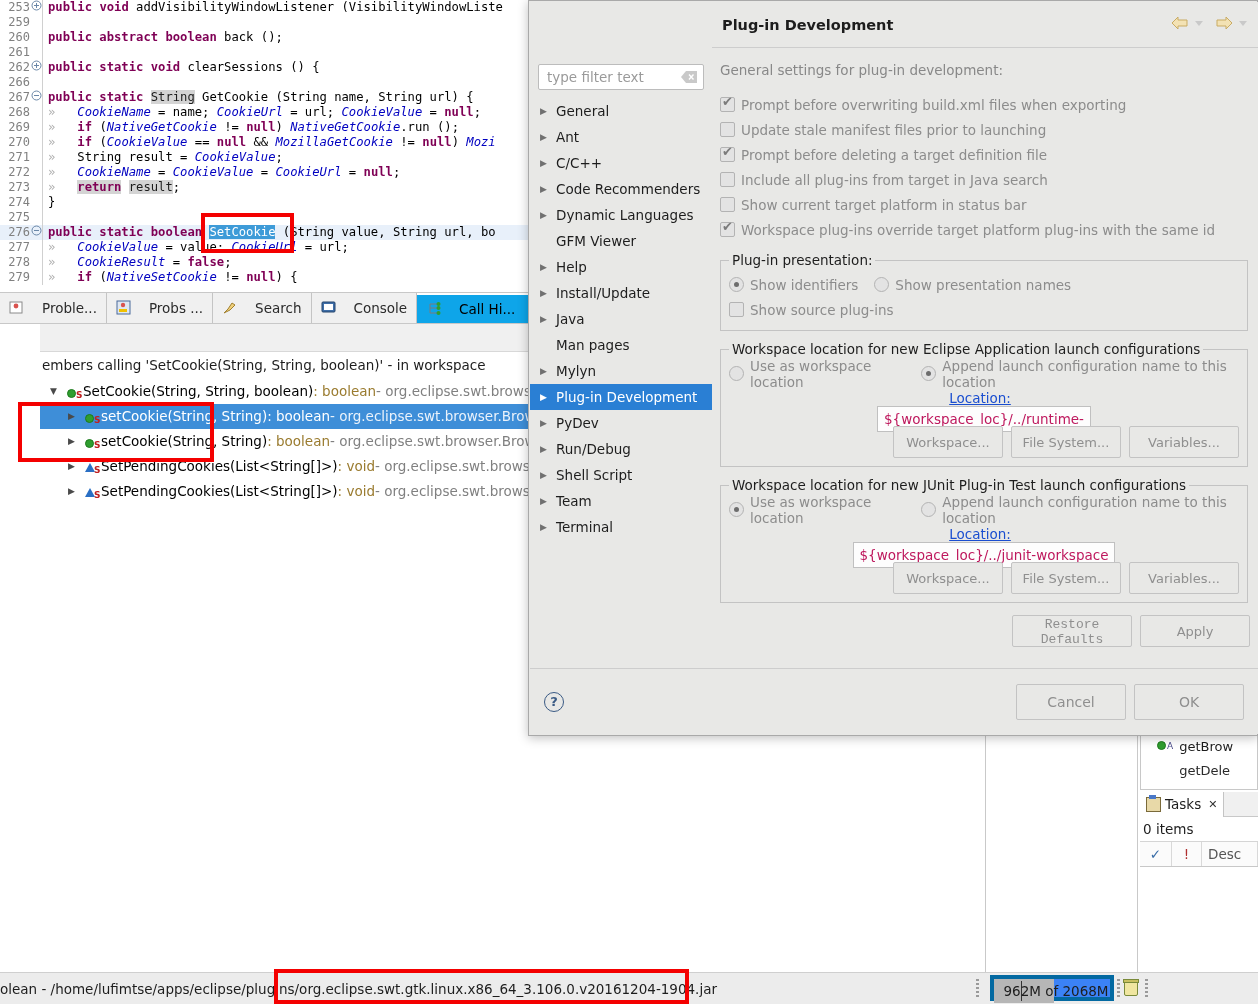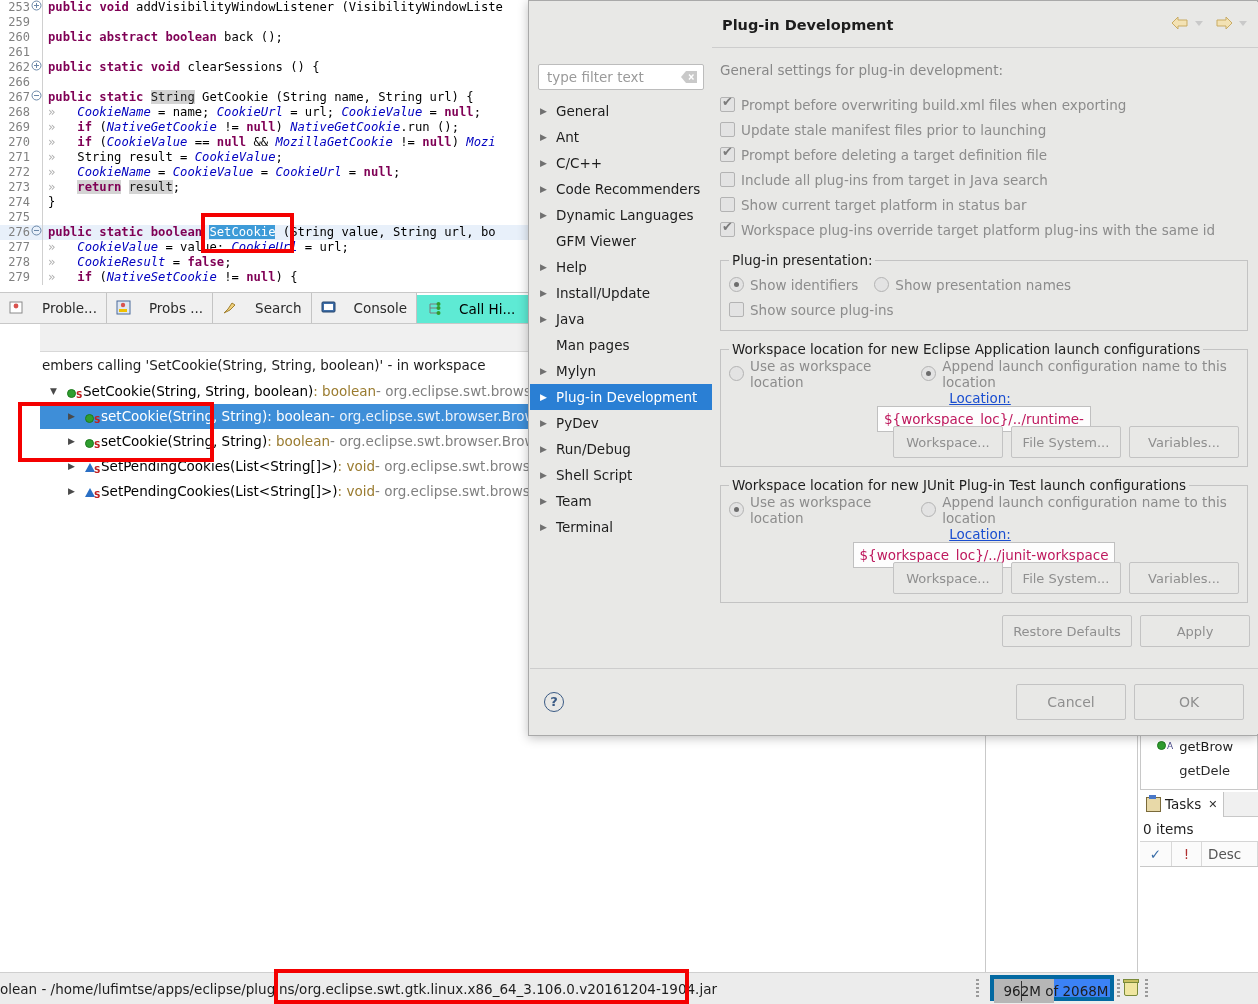--- a/index.html
+++ b/index.html
@@ -38,21 +38,21 @@
   .redbox { position: absolute; border: 4px solid #f40000; pointer-events: none; z-index: 40; }
 
   
   .tabstrip {
     position: absolute; left: 0; top: 292px; width: 530px; height: 32px;
     background: #f0f0f0; border-top: 1px solid #c8c8c8; border-bottom: 1px solid #c8c8c8;
     display: flex; align-items: stretch;
   }
   .vtab { display: flex; align-items: center; gap: 17px; padding: 0 9px;
     border-right: 1px solid #c4c4c4; font-size: 13.5px; color: #2b2b2b; white-space: nowrap; }
-  .vtab.active { background: #5eead4; border-top: 2px solid #ffffff; color: #000; }
+  .vtab.active { background: #0ea5e9; border-top: 2px solid #ffffff; color: #000; }
   .vtab .ticon { width: 16px; height: 16px; flex: none; display:inline-block; position: relative; }
   .closex { font-size: 11px; color: #333; margin-left: 3px; }
 
   
   .callview {
     position: absolute; left: 0; top: 324px; width: 530px; height: 650px;
     background: #ffffff; overflow: hidden; padding-left: 40px;
   }
   .ch-toolbar { height: 28px; background: #f0f0f0; border-bottom: 1px solid #d8d8d8; }
   .ch-caption { height: 27px; line-height: 27px; font-size: 13.5px; color: #1d1d1d; padding-left: 2px; white-space: nowrap;}
@@ -567,21 +567,21 @@
             <span class="loc-input">${workspace_loc}/../junit-workspace</span>
           </div>
           <div class="btn-row">
             <button class="gbtn">Workspace...</button>
             <button class="gbtn">File System...</button>
             <button class="gbtn">Variables...</button>
           </div>
         </fieldset>
 
         <div class="apply-row">
-          <button class="gbtn" style="width:130px;">Restore Defaults</button>
+          <button class="gbtn" style="width:120px;font-family:Liberation Mono, monospace;">Restore Defaults</button>
           <button class="gbtn" style="width:110px;">Apply</button>
         </div>
       </div>
     </div>
 
     <div class="dlg-footer">
       <span class="help-circle">?</span>
       <span class="footer-btns">
         <button class="fbtn">Cancel</button>
         <button class="fbtn">OK</button>

